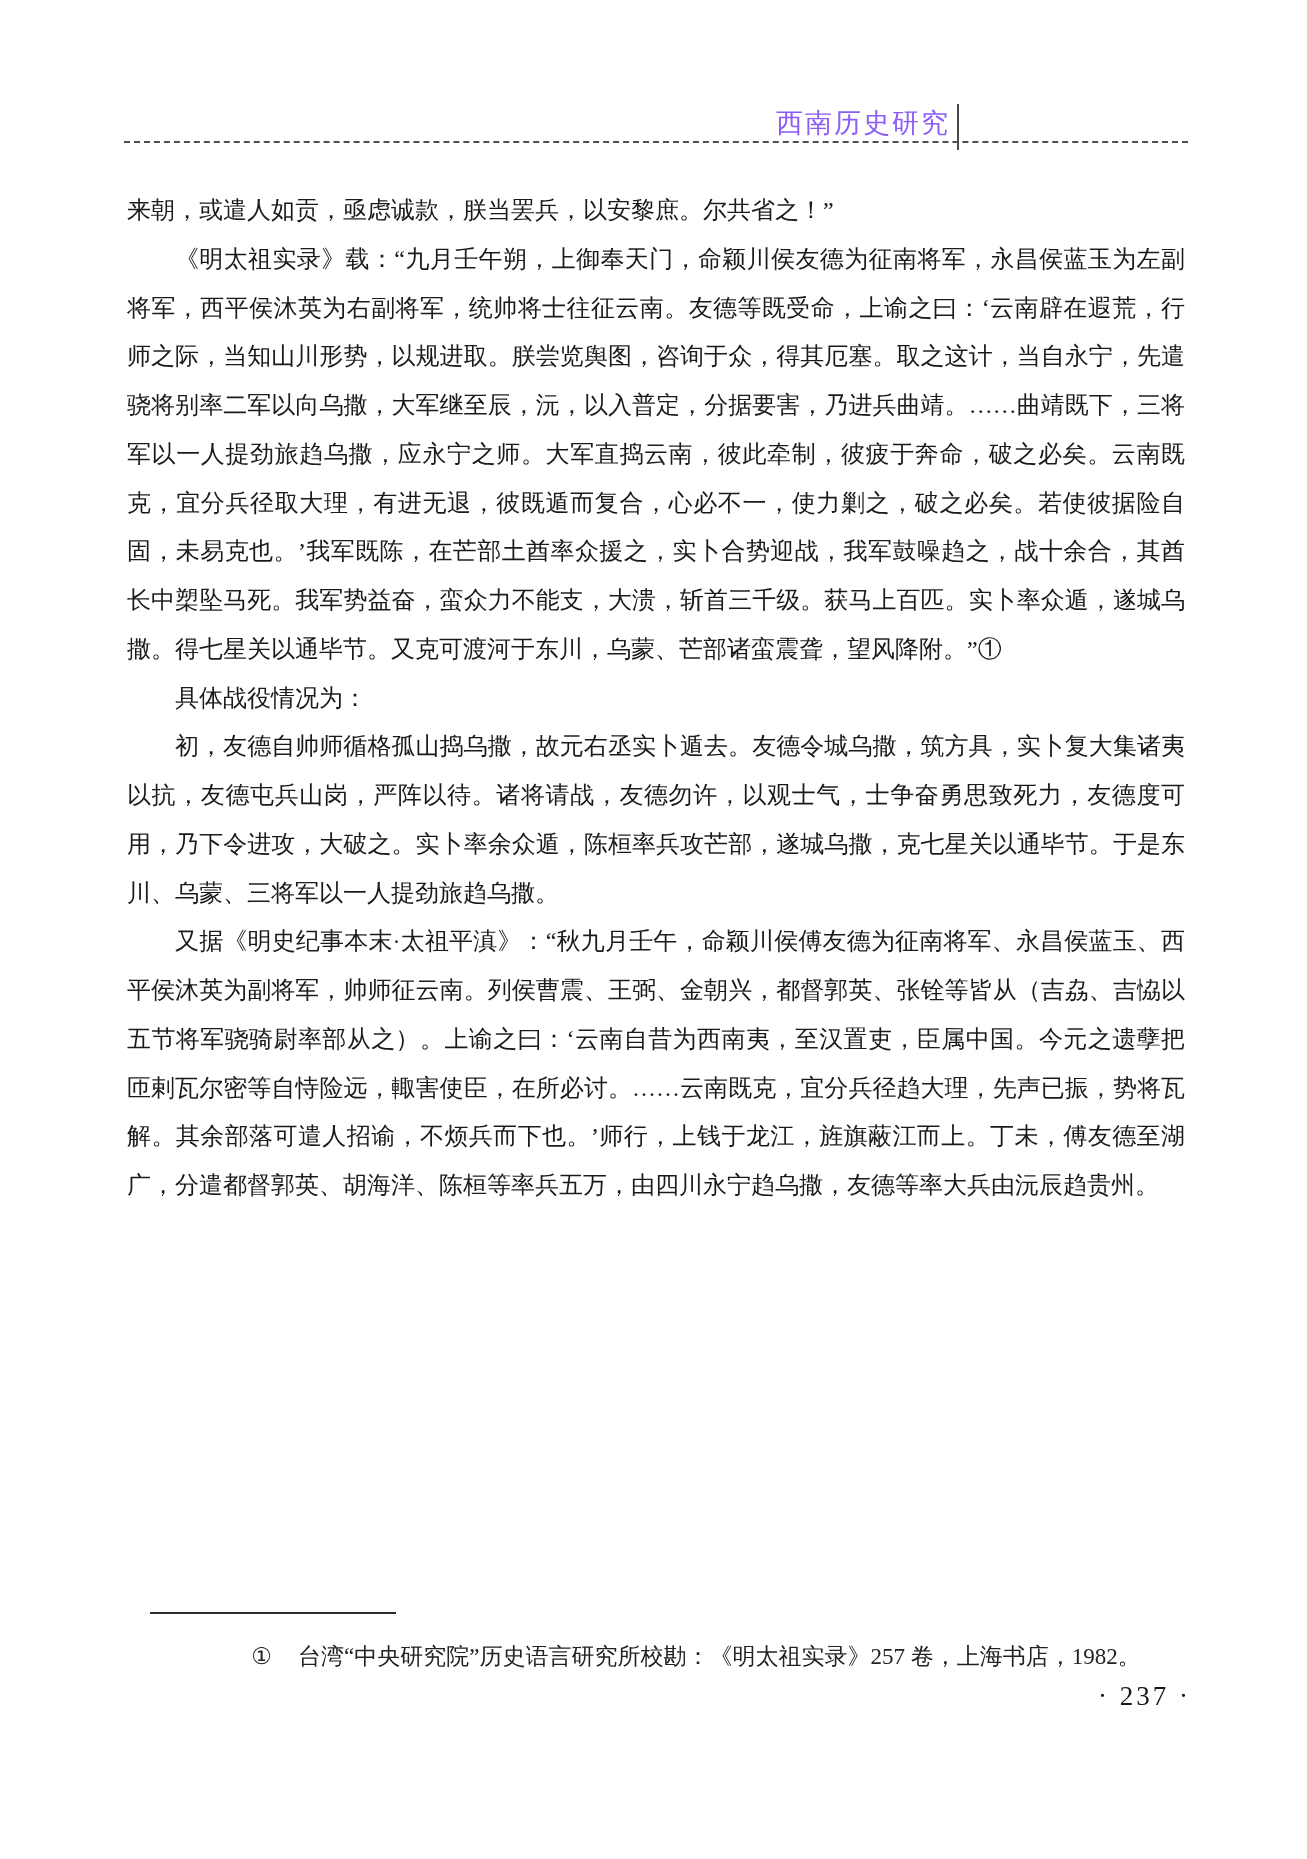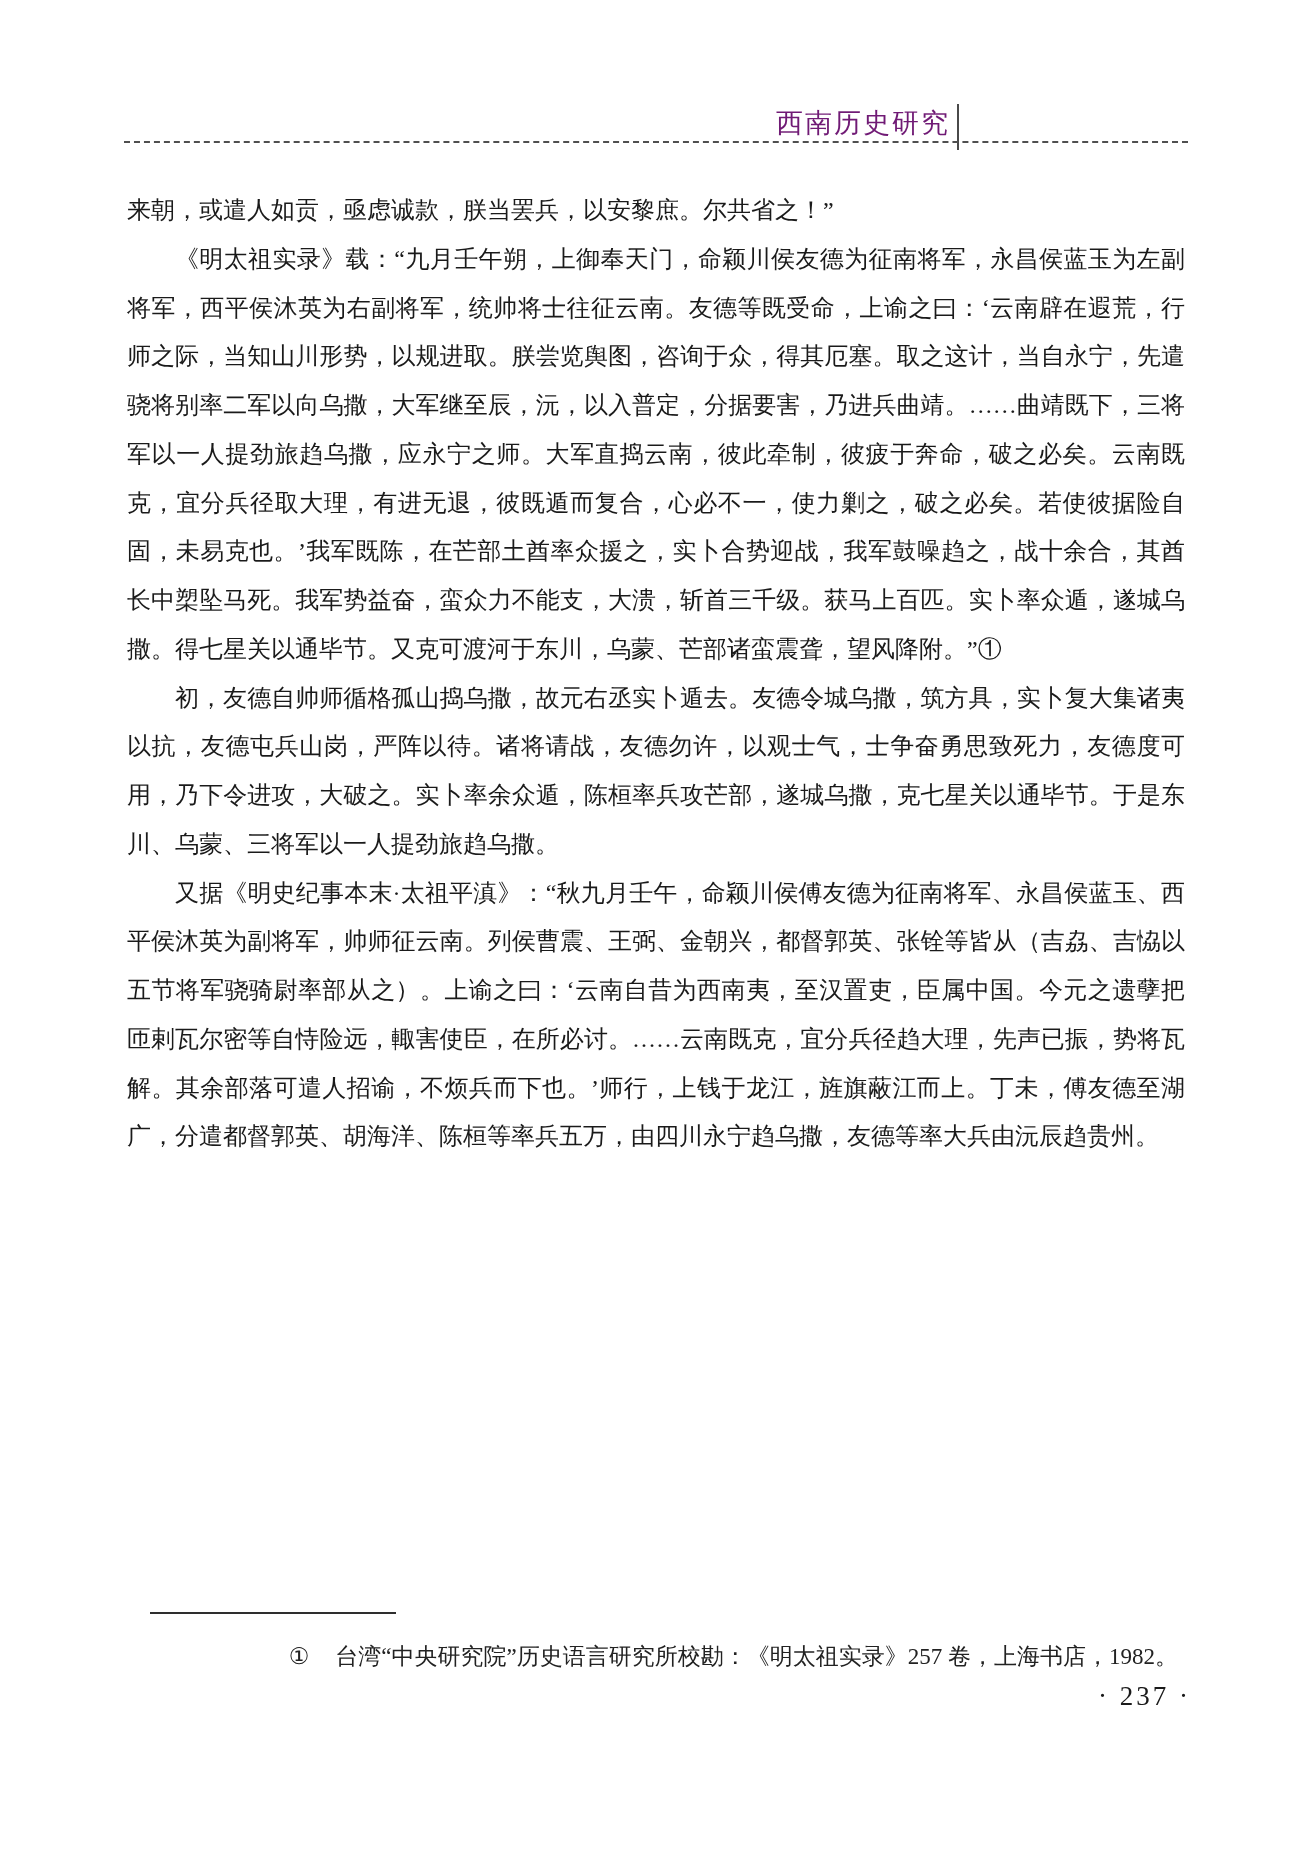--- a/index.html
+++ b/index.html
@@ -10,21 +10,21 @@
     background:#ffffff;
     font-family:"Liberation Serif","DejaVu Serif",serif;
     color:#1a1a1a;
     overflow:hidden;
   }
   
   .header-title-wrap{
     position:absolute;top:101px;left:0;width:950px;
     text-align:right;
     font-size:27px;letter-spacing:2px;
-    color:#701a75;
+    color:#8b5cf6;
     line-height:44px;
   }
   .header-vrule{
     position:absolute;top:104px;left:957px;
     width:2px;height:46px;background:#4a4a4a;
   }
   .header-dashes{
     position:absolute;top:141px;left:124px;width:1064px;height:0;
     border-top:2px dashed #4f4f4f;
   }
@@ -35,24 +35,24 @@
     text-align:justify;text-justify:inter-ideograph;
   }
   .body-text p{margin:0;padding:0;}
   .body-text p.indent{text-indent:2em;}
   
   .footnote-sep{
     position:absolute;top:1612px;left:150px;width:246px;height:0;
     border-top:2px solid #2e2e2e;
   }
   .footnote{
-    position:absolute;top:1640px;left:116px;width:1062px;
+    position:absolute;top:1640px;left:127px;width:1062px;
     padding-left:76px;box-sizing:border-box;
     font-size:23px;line-height:34px;color:#222;
-    text-align:right;
+    text-align:center;
   }
   .fn-marker{margin-right:26px;}
   
   .page-number{
     position:absolute;top:1681px;right:116px;
     font-size:27px;letter-spacing:3px;color:#1a1a1a;
   }
 </style>
 </head>
 <body>
@@ -61,20 +61,21 @@
 
   <div class="header-title-wrap">西南历史研究</div>
 
   <div class="header-vrule"></div>
 
   <div class="header-dashes"></div>
 
   <div class="body-text">
     <p class="no-indent">来朝，或遣人如贡，亟虑诚款，朕当罢兵，以安黎庶。尔共省之！”</p>
     <p class="indent">《明太祖实录》载：“九月壬午朔，上御奉天门，命颖川侯友德为征南将军，永昌侯蓝玉为左副将军，西平侯沐英为右副将军，统帅将士往征云南。友德等既受命，上谕之曰：‘云南辟在遐荒，行师之际，当知山川形势，以规进取。朕尝览舆图，咨询于众，得其厄塞。取之这计，当自永宁，先遣骁将别率二军以向乌撒，大军继至辰，沅，以入普定，分据要害，乃进兵曲靖。……曲靖既下，三将军以一人提劲旅趋乌撒，应永宁之师。大军直捣云南，彼此牵制，彼疲于奔命，破之必矣。云南既克，宜分兵径取大理，有进无退，彼既遁而复合，心必不一，使力剿之，破之必矣。若使彼据险自固，未易克也。’我军既陈，在芒部土酋率众援之，实卜合势迎战，我军鼓噪趋之，战十余合，其酋长中槊坠马死。我军势益奋，蛮众力不能支，大溃，斩首三千级。获马上百匹。实卜率众遁，遂城乌撒。得七星关以通毕节。又克可渡河于东川，乌蒙、芒部诸蛮震聋，望风降附。”①</p>
+    <p class="indent">具体战役情况为：</p>
     <p class="indent">初，友德自帅师循格孤山捣乌撒，故元右丞实卜遁去。友德令城乌撒，筑方具，实卜复大集诸夷以抗，友德屯兵山岗，严阵以待。诸将请战，友德勿许，以观士气，士争奋勇思致死力，友德度可用，乃下令进攻，大破之。实卜率余众遁，陈桓率兵攻芒部，遂城乌撒，克七星关以通毕节。于是东川、乌蒙、三将军以一人提劲旅趋乌撒。</p>
     <p class="indent">又据《明史纪事本末·太祖平滇》：“秋九月壬午，命颖川侯傅友德为征南将军、永昌侯蓝玉、西平侯沐英为副将军，帅师征云南。列侯曹震、王弼、金朝兴，都督郭英、张铨等皆从（吉劦、吉恊以五节将军骁骑尉率部从之）。上谕之曰：‘云南自昔为西南夷，至汉置吏，臣属中国。今元之遗孽把匝剌瓦尔密等自恃险远，輙害使臣，在所必讨。……云南既克，宜分兵径趋大理，先声已振，势将瓦解。其余部落可遣人招谕，不烦兵而下也。’师行，上钱于龙江，旌旗蔽江而上。丁未，傅友德至湖广，分遣都督郭英、胡海洋、陈桓等率兵五万，由四川永宁趋乌撒，友德等率大兵由沅辰趋贵州。</p>
   </div>
 
   <div class="footnote-sep"></div>
 
   <div class="footnote">
     <span class="fn-marker">①</span><span class="fn-text">台湾“中央研究院”历史语言研究所校勘：《明太祖实录》257 卷，上海书店，1982。</span>
   </div>
 

